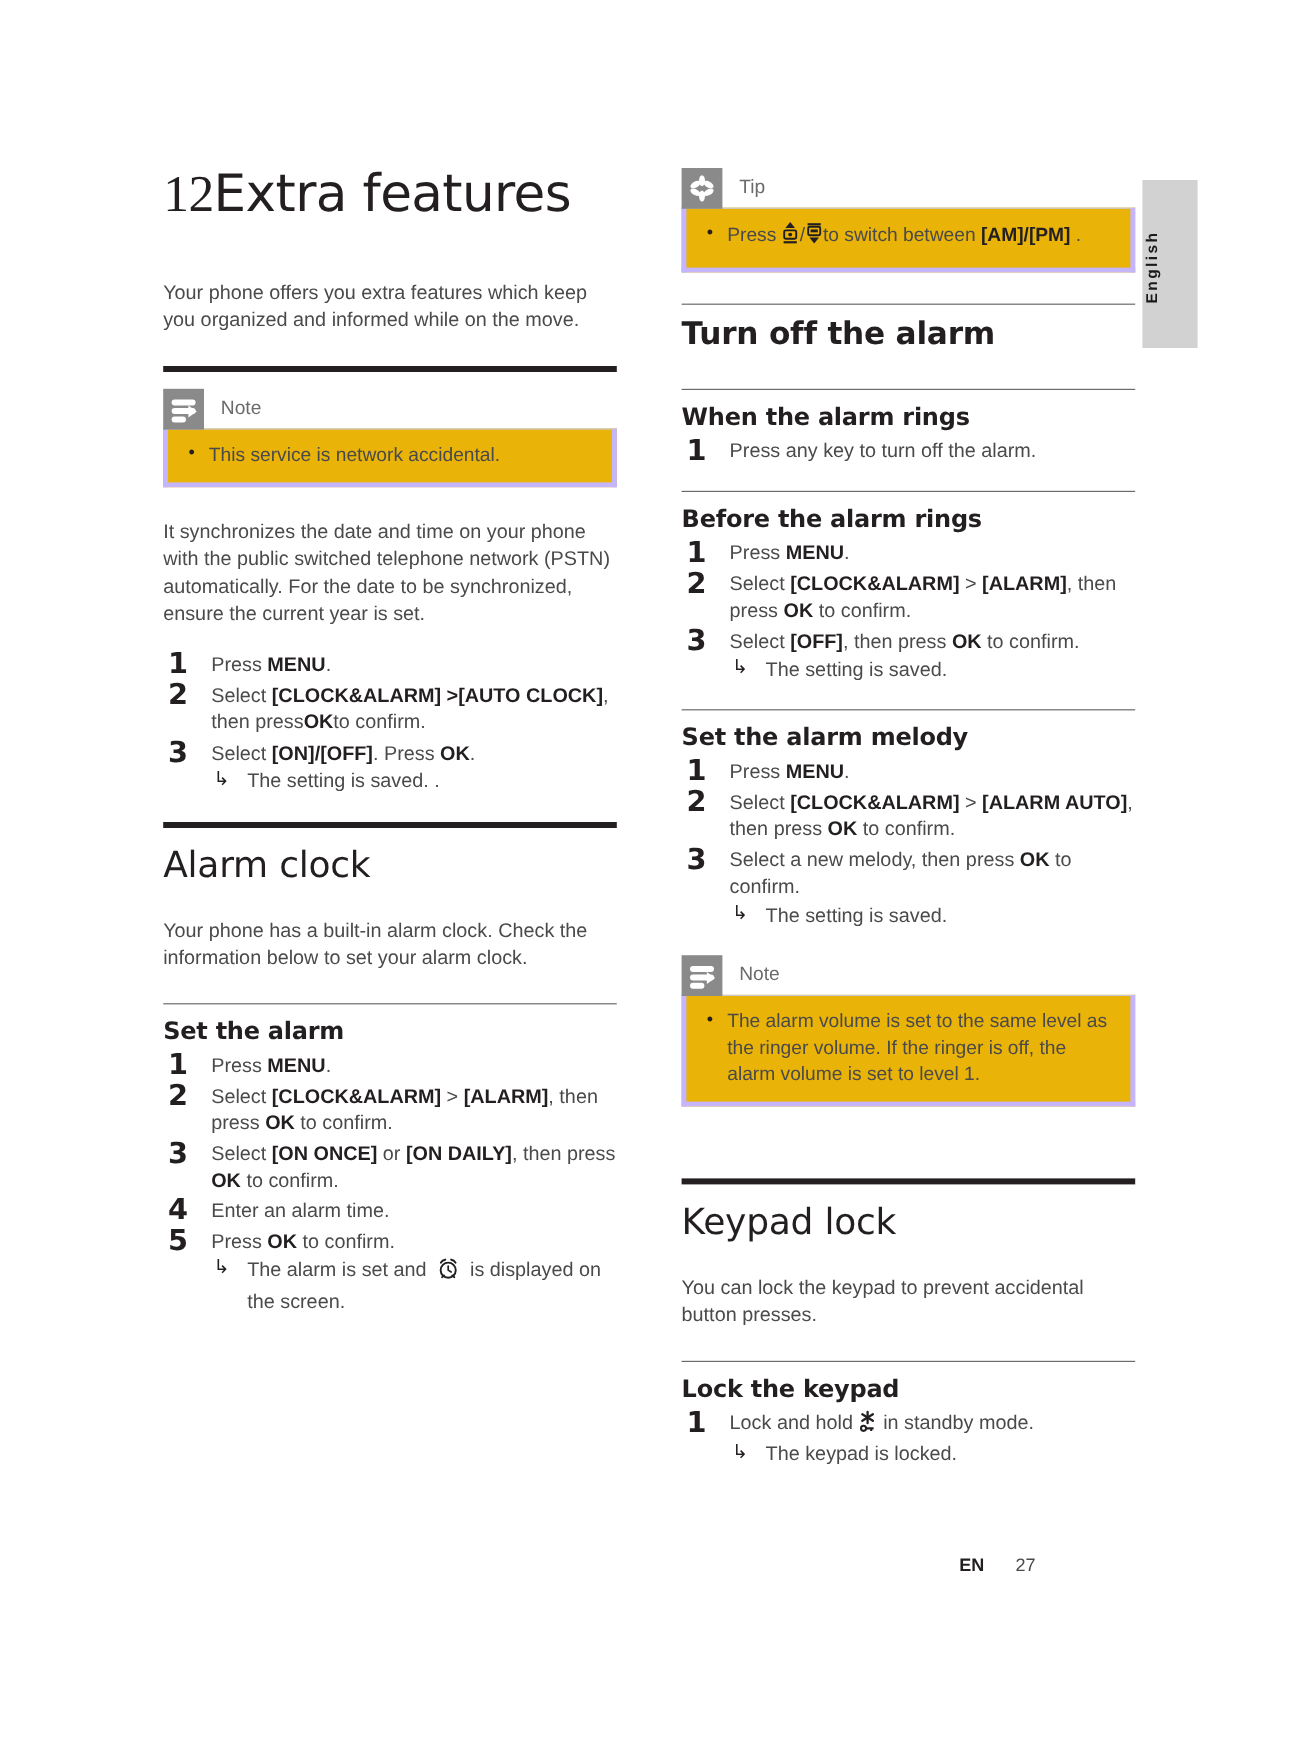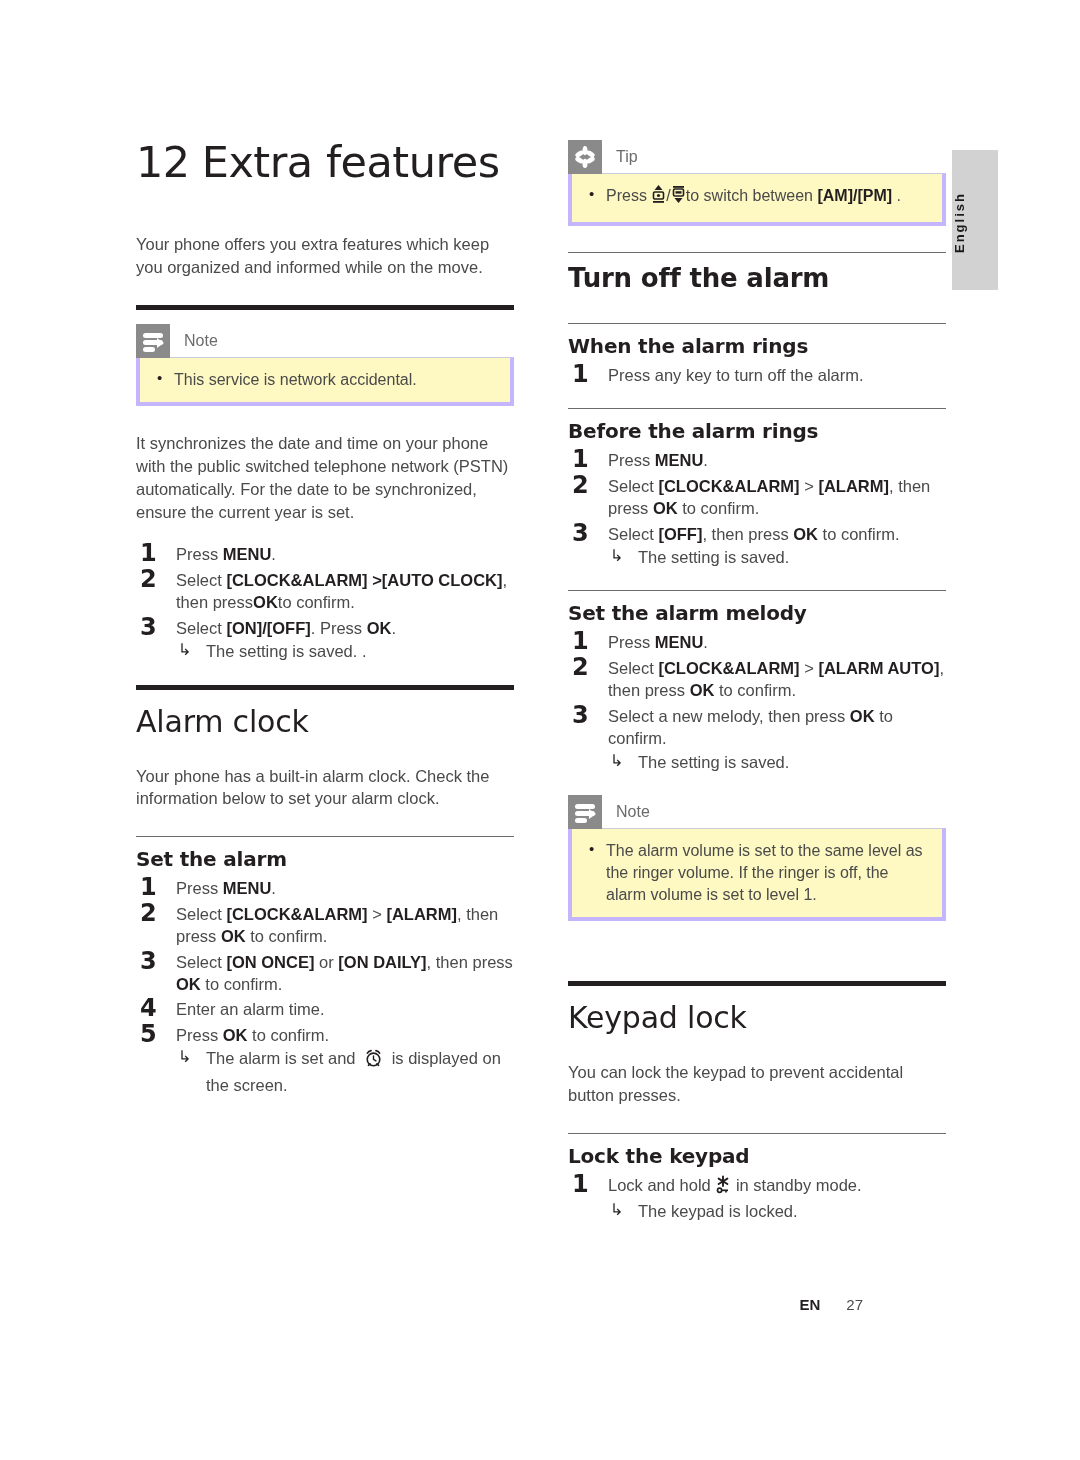--- a/index.html
+++ b/index.html
@@ -57,21 +57,21 @@
   
   h1.chapter {
     font-family: "DejaVu Sans", sans-serif;
     font-size: 43px;
     font-weight: 400;
     color: #231f20;
     margin: 0 0 48px 0;
     letter-spacing: -0.5px;
     line-height: 1.05;
   }
-  h1.chapter .num { margin-right: 12px; }
+  h1.chapter .num { margin-right: 0; font-family: Liberation Serif, serif; }
 
   .rule-thick {
     border: 0;
     border-top: 5px solid #231f20;
     margin: 0 0 14px 0;
     width: 100%;
   }
   .rule-thin {
     border: 0;
     border-top: 1.5px solid #6e6a68;
@@ -194,21 +194,21 @@
 
   .callout-title {
     font-size: 16px;
     color: #6b6b6b;
     padding-left: 14px;
   }
   .callout-body {
     border: 4px solid #c4b5fd;
     border-top: 1px solid #c9cbdb;
     padding: 11px 14px 12px 14px;
-    background: #fef9c3;
+    background: #eab308;
     margin-top: -1px;
   }
   ul.dots { list-style: none; margin: 0; padding: 0; }
   ul.dots li {
     position: relative;
     padding-left: 20px;
     font-size: 16px;
     line-height: 1.36;
     color: #4a4a4a;
   }

